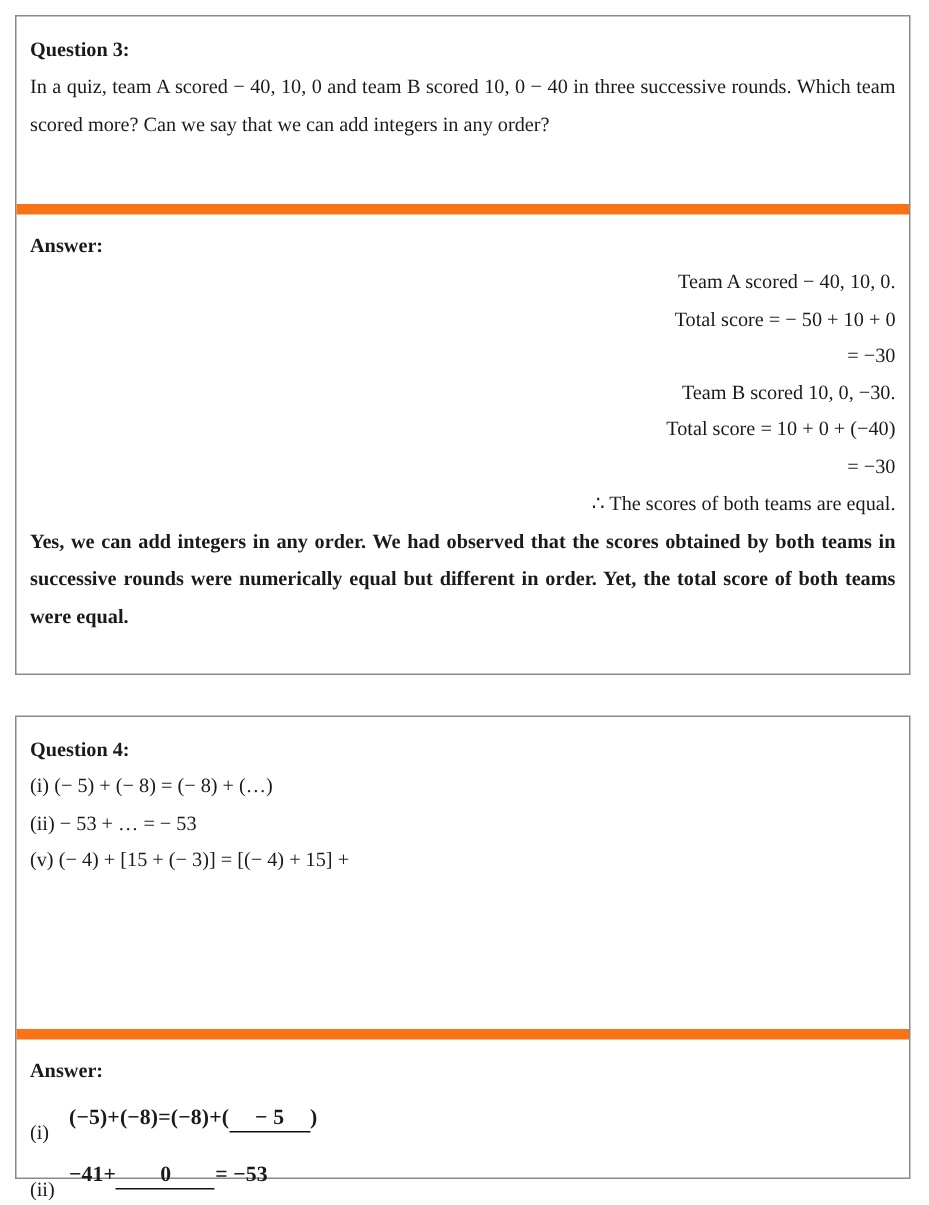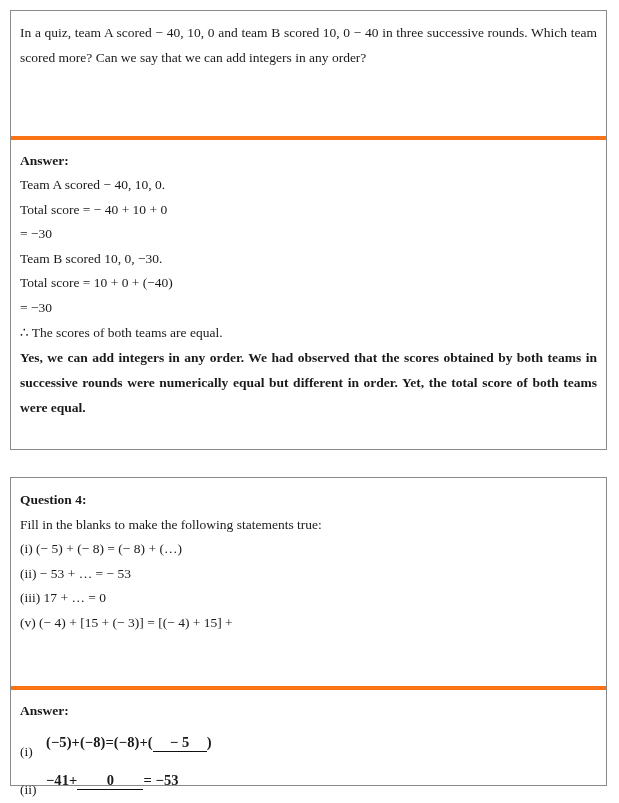--- a/index.html
+++ b/index.html
@@ -31,21 +31,21 @@
     background: #ffffff;
   }
   .qbox.box1 { top: 10px; height: 440px; }
   .qbox.box2 { top: 477px; height: 309px; }
 
   .cell {
     box-sizing: border-box;
     padding: 9px 9px 6px 9px;
   }
   .cell.divider {
-    border-top: 4px solid #f97316;
+    border-top: 7px solid #f97316;
   }
 
   .qhead {
     font-weight: bold;
     font-size: 13.5px;
     line-height: 25px;
     margin: 0;
   }
   .qtext {
     font-weight: normal;
@@ -60,21 +60,21 @@
   .ahead {
     font-weight: bold;
     font-size: 13.5px;
     line-height: 24px;
     margin: 0;
   }
   .aline {
     font-size: 13.5px;
     line-height: 24.6px;
     margin: 0;
-    text-align: left;
+    text-align: right;
   }
   .apara {
     font-size: 13.5px;
     line-height: 25px;
     margin: 0;
     text-align: justify;
     text-justify: inter-word;
     font-weight: bold;
   }
 
@@ -117,45 +117,44 @@
   .blank-w2 { min-width: 58px; }
 </style>
 </head>
 <body>
 
 <div class="page">
 
   <div class="qbox box1">
 
     <div class="cell" style="height:125px;">
+      <p class="qhead">Question 3:</p>
       <p class="qtext">In a quiz, team A scored − 40, 10, 0 and team B scored 10, 0 − 40 in three successive rounds. Which team scored more? Can we say that we can add integers in any order?</p>
     </div>
 
     <div class="cell divider" style="height:313px;">
       <p class="ahead">Answer:</p>
       <p class="aline">Team A scored − 40, 10, 0.</p>
-      <p class="aline">Total score = − 40 + 10 + 0</p>
+      <p class="aline">Total score = − 50 + 10 + 0</p>
       <p class="aline">= −30</p>
       <p class="aline">Team B scored 10, 0, −30.</p>
       <p class="aline">Total score = 10 + 0 + (−40)</p>
       <p class="aline">= −30</p>
       <p class="aline">∴ The scores of both teams are equal.</p>
       <p class="apara">Yes, we can add integers in any order. We had observed that the scores obtained by both teams in successive rounds were numerically equal but different in order. Yet, the total score of both teams were equal.</p>
     </div>
 
   </div>
 
   <div class="qbox box2">
 
     <div class="cell" style="height:208px;">
       <p class="qhead">Question 4:</p>
-      <p class="qtext nojust">Fill in the blanks to make the following statements true:</p>
       <p class="qlist">(i) (− 5) + (− 8) = (− 8) + (…)</p>
       <p class="qlist">(ii) − 53 + … = − 53</p>
-      <p class="qlist">(iii) 17 + … = 0</p>
       <p class="qlist">(v) (− 4) + [15 + (− 3)] = [(− 4) + 15] +</p>
     </div>
 
     <div class="cell divider" style="height:99px;">
       <p class="ahead">Answer:</p>
 
       <div class="mathrow">
         <span class="mathlabel">(i)</span>
         <span class="mathexpr"><span>(−5)+(−8)=(−8)+(</span><span class="blankbox blank-w1">− 5</span><span>)</span></span>
       </div>

